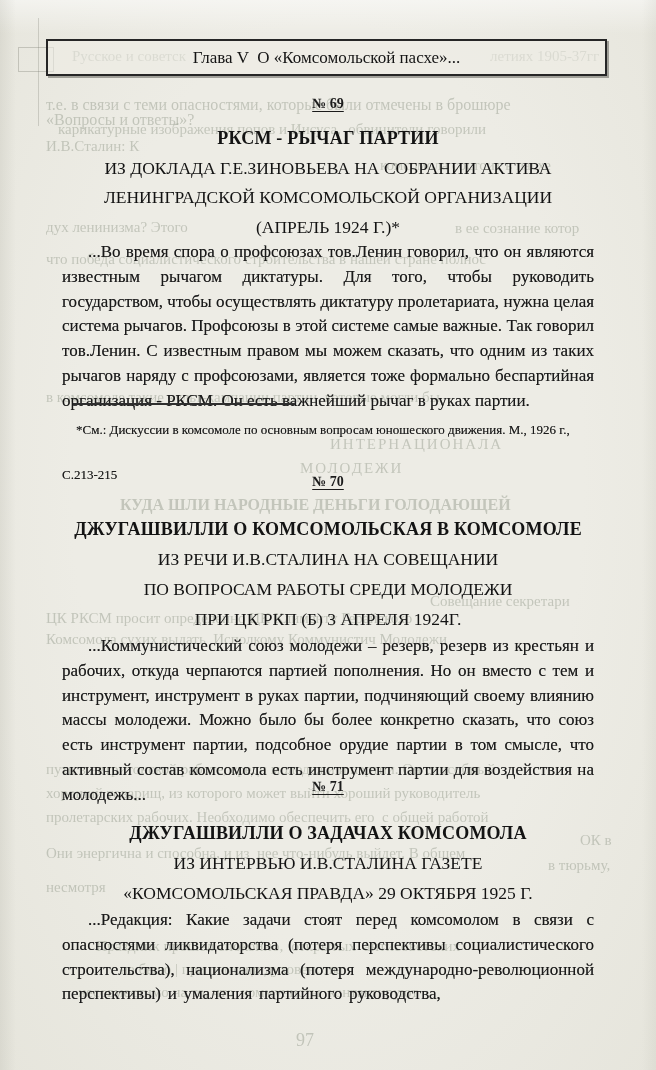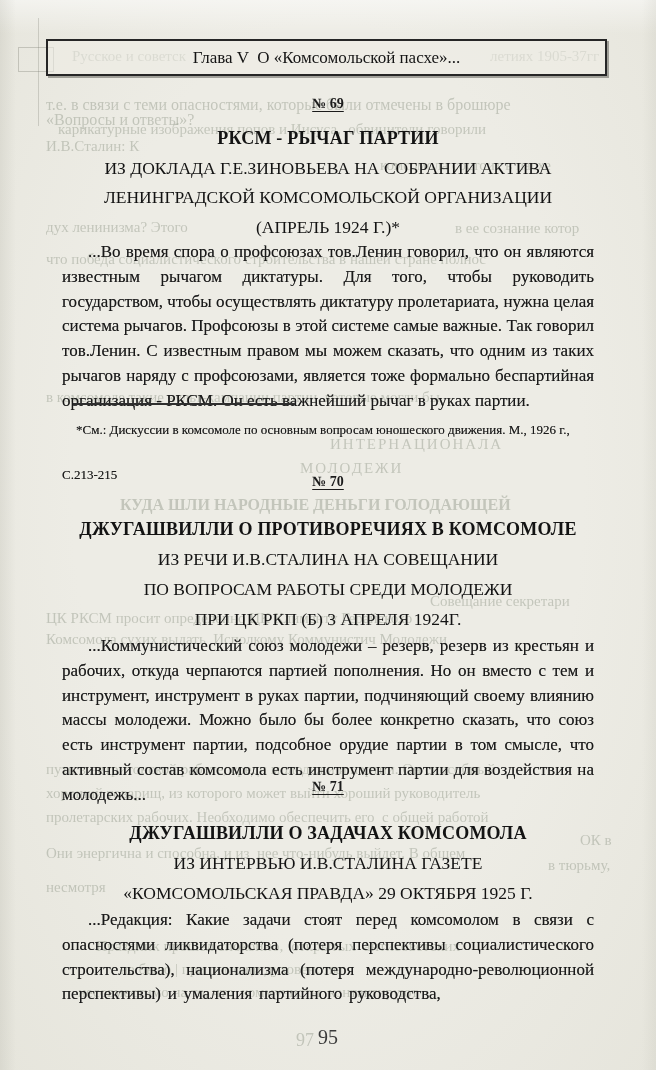--- a/index.html
+++ b/index.html
@@ -112,30 +112,29 @@
     <div class="hl">ЛЕНИНГРАДСКОЙ КОМСОМОЛЬСКОЙ ОРГАНИЗАЦИИ</div>
     <div class="hl">(АПРЕЛЬ 1924 Г.)*</div>
   </div>
   <p class="body-par par-1">...Во время спора о профсоюзах тов.Ленин говорил, что он являются известным рычагом диктатуры. Для того, чтобы руководить государством, чтобы осуществлять диктатуру пролетариата, нужна целая система рычагов. Профсоюзы в этой системе самые важные. Так говорил тов.Ленин. С известным правом мы можем сказать, что одним из таких рычагов наряду с профсоюзами, является тоже формально беспартийная организация - РКСМ. Он есть важнейший рычаг в руках партии.</p>
 
   <div class="footnote-rule"></div>
   <p class="footnote">*См.: Дискуссии в комсомоле по основным вопросам юношеского движения. М., 1926 г., С.213-215</p>
 
   <div class="doc-num num-70">№ 70</div>
   <div class="heading heading-2">
-    <div class="hl hl-bold">ДЖУГАШВИЛЛИ О ПРОТИВОРЕЧИЯХ В КОМСОМОЛЕ</div>
+    <div class="hl hl-bold">ДЖУГАШВИЛЛИ О КОМСОМОЛЬСКАЯ В КОМСОМОЛЕ</div>
     <div class="hl">ИЗ РЕЧИ И.В.СТАЛИНА НА СОВЕЩАНИИ</div>
     <div class="hl">ПО ВОПРОСАМ РАБОТЫ СРЕДИ МОЛОДЕЖИ</div>
     <div class="hl">ПРИ ЦК РКП (Б) 3 АПРЕЛЯ 1924Г.</div>
   </div>
   <p class="body-par par-2">...Коммунистический союз молодежи – резерв, резерв из крестьян и рабочих, откуда черпаются партией пополнения. Но он вместо с тем и инструмент, инструмент в руках партии, подчиняющий своему влиянию массы молодежи. Можно было бы более конкретно сказать, что союз есть инструмент партии, подсобное орудие партии в том смысле, что активный состав комсомола есть инструмент партии для воздействия на молодежь...</p>
 
   <div class="doc-num num-71">№ 71</div>
   <div class="heading heading-3">
     <div class="hl hl-bold">ДЖУГАШВИЛЛИ О ЗАДАЧАХ КОМСОМОЛА</div>
     <div class="hl">ИЗ ИНТЕРВЬЮ И.В.СТАЛИНА ГАЗЕТЕ</div>
     <div class="hl">«КОМСОМОЛЬСКАЯ ПРАВДА» 29 ОКТЯБРЯ 1925 Г.</div>
   </div>
   <p class="body-par par-3">...Редакция: Какие задачи стоят перед комсомолом в связи с опасностями ликвидаторства (потеря перспективы социалистического строительства), национализма (потеря международно-революционной перспективы) и умаления партийного руководства,</p>
 
-  <div class="page-number">95</div>
 
 </div>
 
 </body></html>

